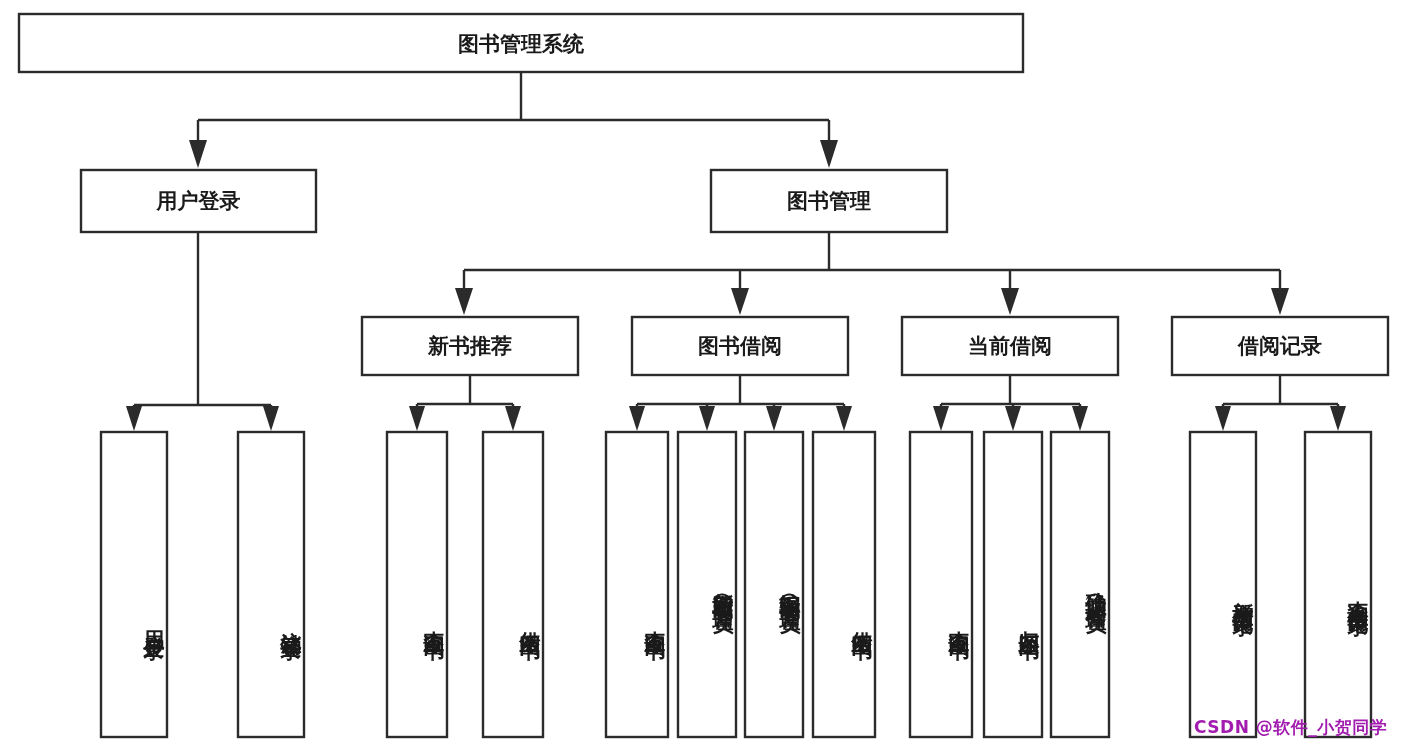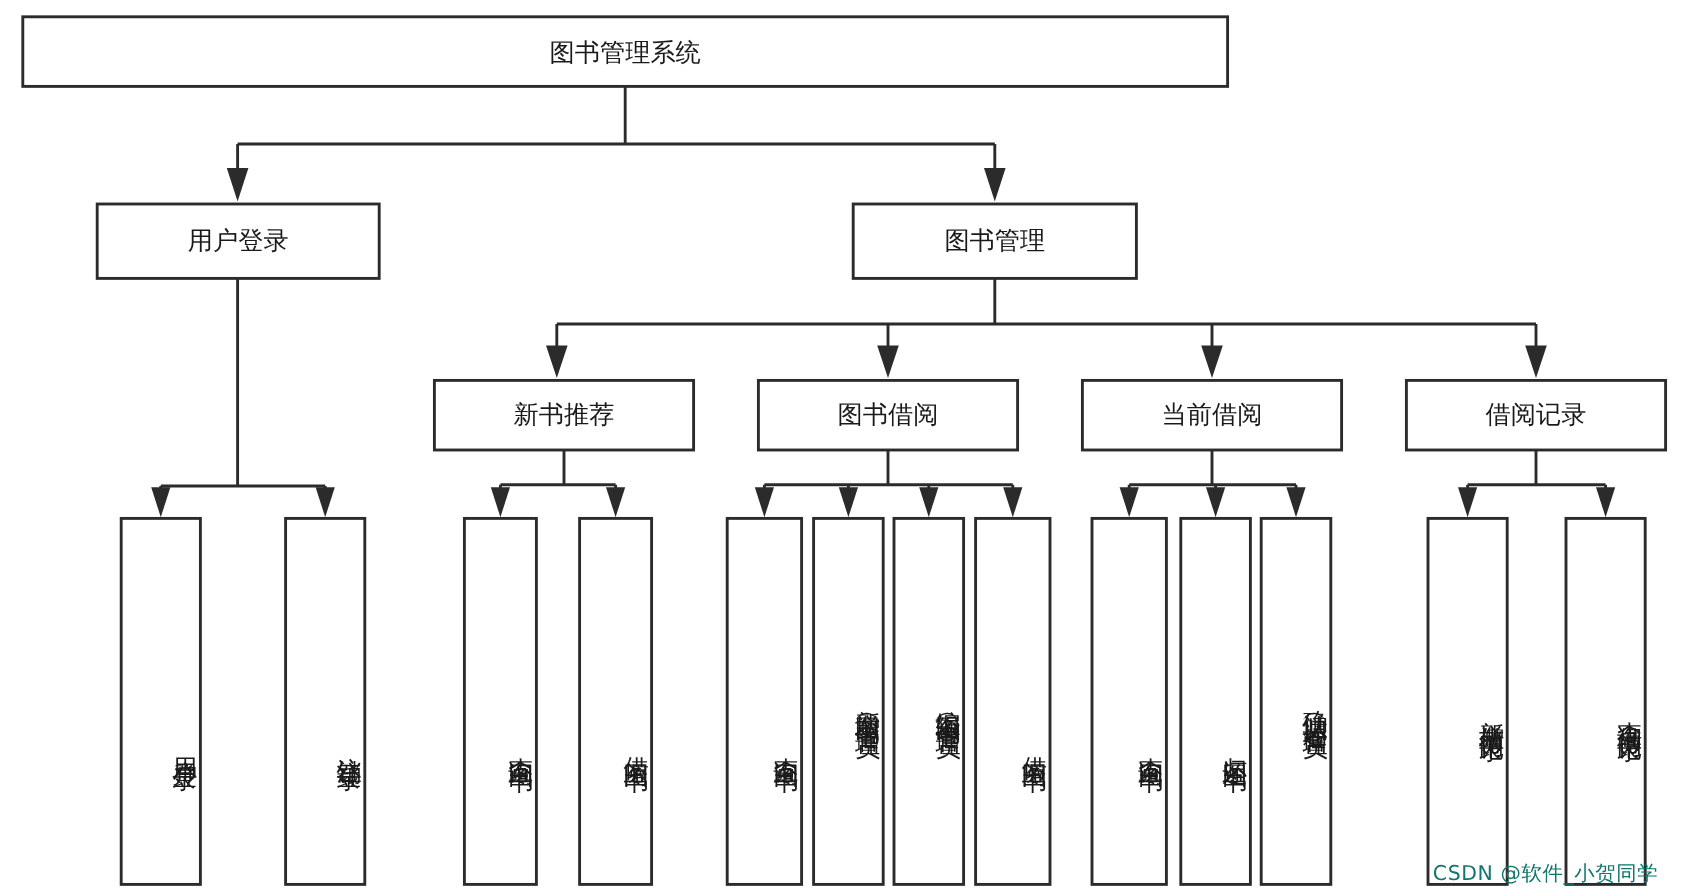--- a/index.html
+++ b/index.html
@@ -11,20 +11,21 @@
     width: 1405px;
     height: 747px;
     font-family: "DejaVu Sans", "Liberation Sans", sans-serif;
     overflow: hidden;
     position: relative;
   }
   #diagram-root {
     position: relative;
     width: 1145px;
     height: 747px;
+    font-weight: bold;
   }
   svg#flow {
     position: absolute;
     left: 0;
     top: 0;
     width: 1405px;
     height: 747px;
     display: block;
   }
   .node-box {
@@ -61,21 +62,21 @@
     white-space: nowrap;
     display: flex;
     align-items: flex-start;
     justify-content: center;
     pointer-events: none;
   }
   .watermark {
     position: absolute;
     font-family: "DejaVu Sans", "Liberation Sans", sans-serif;
     font-size: 17px;
-    color: #0f766e;
+    color: #a21caf;
     white-space: nowrap;
     letter-spacing: 0.5px;
   }
 </style>
 </head>
 <body>
 
 <div id="diagram-root">
 
   <svg id="flow" viewBox="0 0 1405 747">

